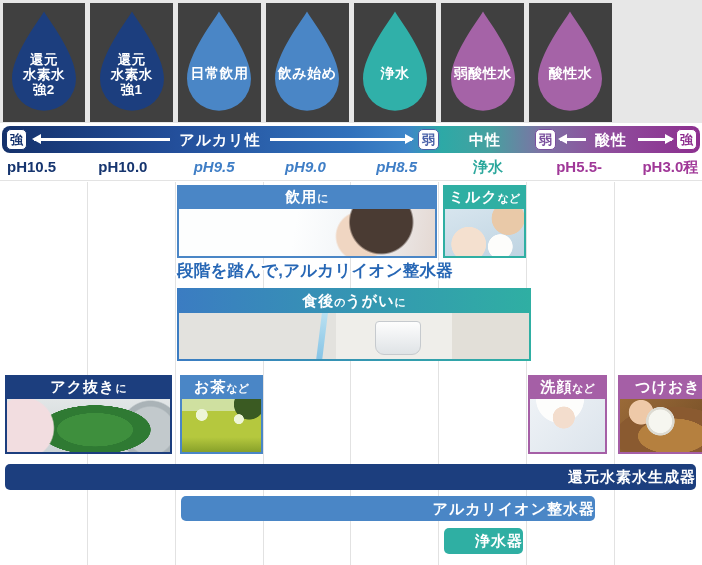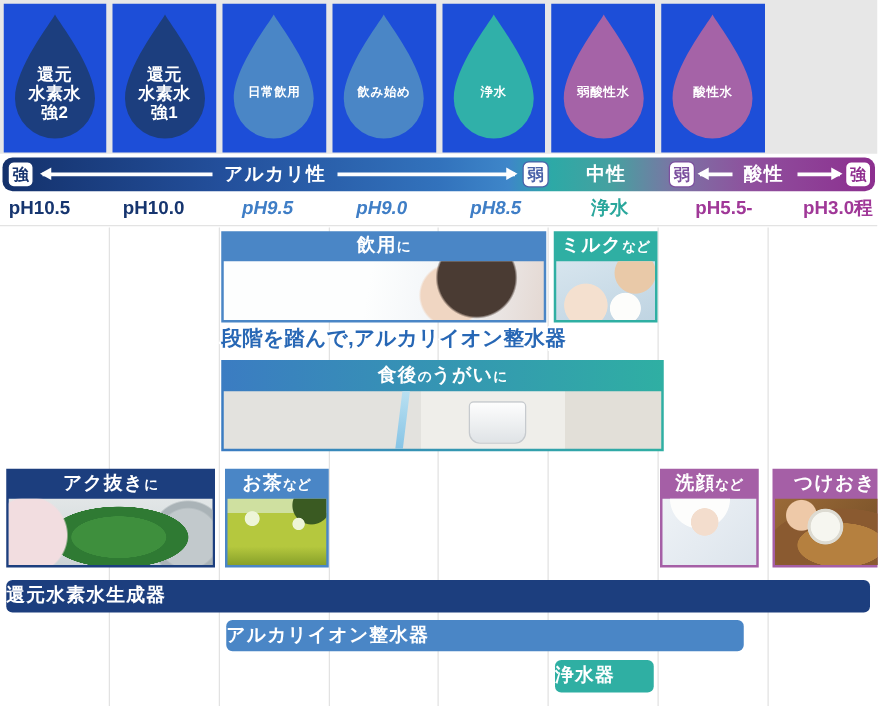--- a/index.html
+++ b/index.html
@@ -2,27 +2,27 @@
 <html><head>
 <meta charset="utf-8">
 <style>
   * { margin:0; padding:0; box-sizing:border-box; }
   body { background:#fff; font-family:"Liberation Sans","DejaVu Sans",sans-serif; }
   .page { position:relative; width:702px; height:565px; background:#fff; overflow:hidden; }
 
   
   .drops-row { position:absolute; top:0; left:0; right:0; height:123px; background:#e7e7e7; display:flex; }
   .drop-cell { width:87.75px; padding:3px 2.5px 1px 2.5px; }
-  .drop-cell-inner { position:relative; width:100%; height:100%; background:#1d4ed8; display:flex; align-items:flex-start; justify-content:center;text-decoration:underline; }
+  .drop-cell-inner { position:relative; width:100%; height:100%; background:#404040; display:flex; align-items:flex-start; justify-content:center;text-decoration:underline; }
   .drop-svg { width:80px; height:112px; margin-top:3px; }
   .f-navy path { fill:#1c3e7e; } .f-blue path { fill:#4a86c6; }
   .f-teal path { fill:#30b0a9; } .f-purple path { fill:#a563a7; }
   .drop-label { position:absolute; left:0; right:0; top:0; height:118px; display:flex; flex-direction:column; align-items:center; justify-content:center; padding-top:24px; color:#fff; font-weight:bold; text-align:center; }
   .drop-label.three { font-size:13.5px; line-height:15px; letter-spacing:0.5px; }
-  .drop-label.one { font-size:10px; letter-spacing:0.5px; }
+  .drop-label.one { font-size:14px; letter-spacing:0.5px; }
 
   
   .scale-bar { position:absolute; top:126px; left:2px; width:698px; height:27px; border-radius:8px;
     background:linear-gradient(90deg,#14316b 0%,#234f9b 25%,#3272bc 50%,#3e86c9 58%,#2da9a6 63%,#47a0a0 70%,#7b74a4 77%,#8f4f9d 86%,#8c2f8f 100%); }
   .tag { position:absolute; top:3px; width:21px; height:21px; line-height:19px; background:#fff; border-radius:5px; font-size:13px; font-weight:bold; text-align:center; border:1px solid currentColor; }
   .t-strong-alk { left:4px;  color:#16336e; }
   .t-weak-alk   { left:416px; color:#4a62a8; }
   .t-weak-acid  { left:533px; color:#7b4f9e; }
   .t-strong-acid{ left:674px; color:#8f2f90; }
   .scale-label { position:absolute; top:0; height:27px; line-height:27px; color:#fff; font-weight:bold; font-size:15px; text-align:center; letter-spacing:1px; }
@@ -88,21 +88,21 @@
       linear-gradient(135deg,#eef2f6,#dce4ec); }
   .ph-soak { height:53px; background:
       radial-gradient(circle at 42% 42%, #f6f6f0 0 18%, #dddbd2 19% 22%, rgba(0,0,0,0) 23%),
       radial-gradient(circle at 22% 25%, #eec9a8 0 14%, rgba(0,0,0,0) 15%),
       radial-gradient(ellipse 60% 55% at 55% 70%, #b5803f 0 60%, #8a5a30 61% 100%, rgba(0,0,0,0) 101%),
       linear-gradient(135deg,#9a6a38,#6f4a24); }
 
   .caption { position:absolute; left:177px; top:78px; width:266px; font-size:16.5px; font-weight:bold; color:#2767b5; letter-spacing:0.2px; white-space:nowrap;
     text-shadow:-1px -1px 0 #fff,1px -1px 0 #fff,-1px 1px 0 #fff,1px 1px 0 #fff,0 2px 0 #fff,0 -2px 0 #fff,2px 0 0 #fff,-2px 0 0 #fff; }
 
-  .devbar { position:absolute; height:26px; line-height:26px; border-radius:5px; color:#fff; font-weight:bold; font-size:15px; text-align:left; letter-spacing:1px; }
+  .devbar { position:absolute; height:26px; line-height:26px; border-radius:5px; color:#fff; font-weight:bold; font-size:15px; text-align:right; letter-spacing:1px; }
   .devbar.hydrogen { left:5px; top:282px; width:691px; background:#1c3e7e; }
   .devbar.alkali { left:181px; top:314px; width:414px; height:25px; line-height:25px; background:#4a86c6; }
   .devbar.jousui { left:444px; top:346px; width:79px; background:#2fafa3; }
 
   
   .ub-drinking { left:177px; top:3px; width:260px; }
   .ub-milk { left:443px; top:3px; width:83px; }
   .ub-gargle { left:177px; top:106px; width:354px; }
   .ub-gargle .ub-head { height:25px; line-height:25px; }
   .ub-akunuki { left:5px; top:193px; width:167px; }

